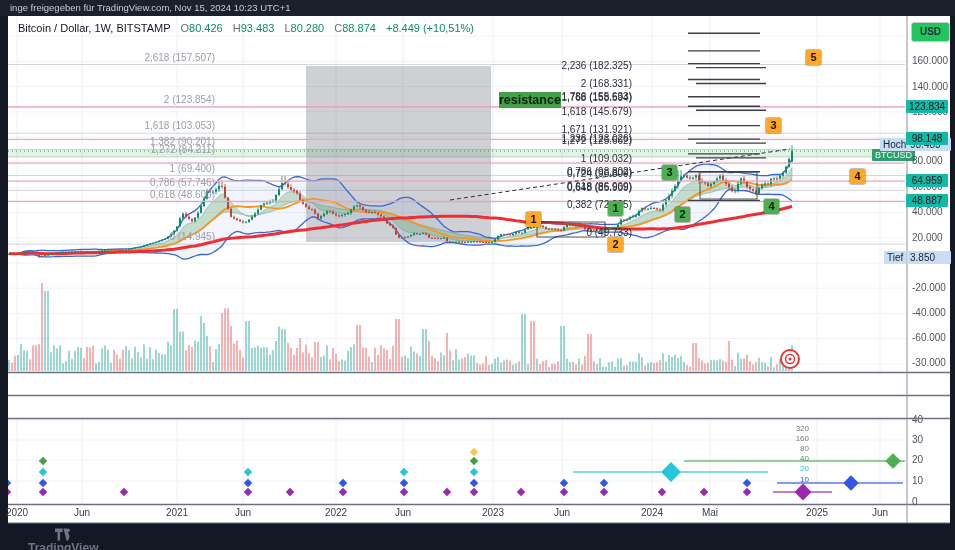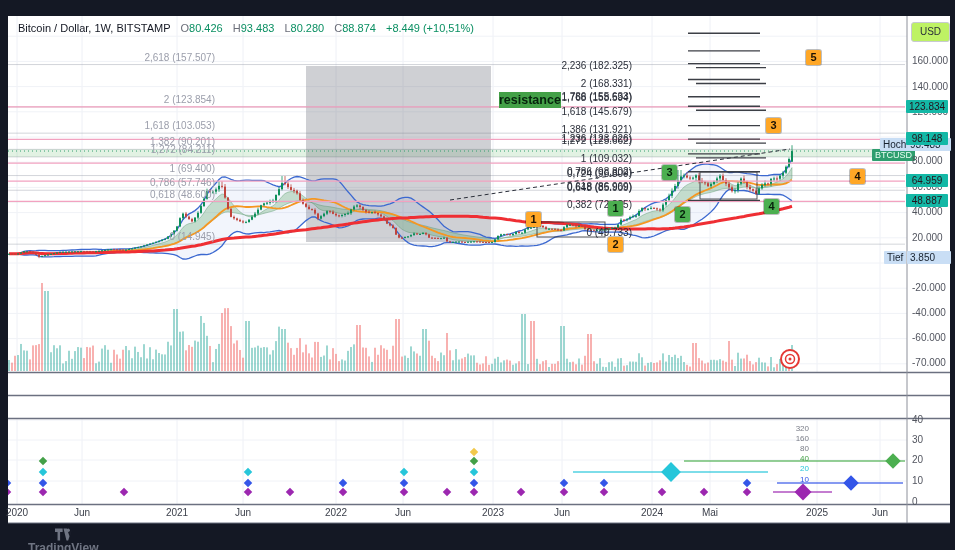--- a/index.html
+++ b/index.html
@@ -15,35 +15,36 @@
   .pinklbl{position:absolute;left:906px;width:42px;background:#14b8a6;color:#26131c;font-size:10px;
            text-align:center;padding:1px 0;border-radius:1px;}
   .bluelbl{position:absolute;background:#c9def5;color:#17212e;font-size:10px;padding:1px 3px;border-radius:1px;}
   .greenlbl{position:absolute;background:#2e9e6f;color:#eafff3;font-size:9px;padding:1px 3px;border-radius:1px;}
   .badge{position:absolute;width:15px;height:15px;text-align:center;line-height:15px;
          font-size:11px;font-weight:bold;color:#1b1205;border-radius:2px;box-shadow:0 0 0 1px rgba(0,0,0,.25);}
   .badge.orange{background:#ffa726;}
   .badge.green{background:#4caf50;color:#07220c;}
   #resistance{position:absolute;left:499px;top:92px;background:#43a047;color:#06230d;
               font-size:12.5px;font-weight:bold;padding:1px 0;}
-  #usd-btn{position:absolute;left:911px;top:22px;width:37px;height:18px;background:#bef264;
+  #usd-btn{position:absolute;left:911px;top:22px;width:37px;height:18px;background:#22c55e;
            border:1px solid #c7cad1;border-radius:3px;font-size:10px;color:#2a2e39;
-           text-align:center;line-height:18px;}
+           text-align:center;line-height:18px;font-weight:bold;}
   #legend{position:absolute;left:18px;top:22px;font-size:11px;color:#131722;white-space:nowrap;}
   #legend .k{color:#6a6d78;margin-left:7px;}
   #legend .v{color:#0a8f62;}
   #legend .chg{color:#0a8f62;margin-left:7px;}
   .mini{position:absolute;width:30px;text-align:right;font-size:8px;}
   #footer{position:absolute;left:28px;top:528px;color:#6f7482;font-size:12px;font-weight:bold;
           display:flex;align-items:center;flex-direction:column;}
 </style>
 </head>
 <body>
 
 <div id="stage">
+  <div id="topbar">inge freigegeben für TradingView.com, Nov 15, 2024 10:23 UTC+1</div>
   <svg id="chart-svg" width="955" height="550">
       <rect x="8" y="16" width="942" height="507" fill="#ffffff"></rect>
       <defs>
         <clipPath id="mainclip">
           <rect x="8" y="16" width="899" height="356"></rect>
         </clipPath>
         <clipPath id="lowclip">
           <rect x="8" y="419" width="899" height="85"></rect>
         </clipPath>
       </defs>
@@ -993,21 +994,21 @@
       <div class="axlbl" style="top:55px;">160.000</div>
       <div class="axlbl" style="top:81px;">140.000</div>
       <div class="axlbl" style="top:106px;">120.000</div>
       <div class="axlbl" style="top:155px;">80.000</div>
       <div class="axlbl" style="top:181px;">60.000</div>
       <div class="axlbl" style="top:206px;">40.000</div>
       <div class="axlbl" style="top:232px;">20.000</div>
       <div class="axlbl" style="top:282px;">-20.000</div>
       <div class="axlbl" style="top:307px;">-40.000</div>
       <div class="axlbl" style="top:332px;">-60.000</div>
-      <div class="axlbl" style="top:357px;">-70.000</div>
+      <div class="axlbl" style="top:357px;">-30.000</div>
       <div class="pinklbl" style="top:99.96915999999999px;">123.834</div>
       <div class="pinklbl" style="top:132.33352000000002px;">98.148</div>
       <div class="pinklbl" style="top:174.15166px;">64.959</div>
       <div class="pinklbl" style="top:194.40238px;">48.887</div>
       <div class="axlbl" style="top:414px;">40</div>
       <div class="axlbl" style="top:434px;">30</div>
       <div class="axlbl" style="top:454px;">20</div>
       <div class="axlbl" style="top:475px;">10</div>
       <div class="axlbl" style="top:496px;">0</div>
       <div class="mini" style="left:779px;top:424px;color:#787b86;">320</div>
@@ -1035,21 +1036,21 @@
       <div class="fibL" style="top:143.89414px;">1,272 (84.211)</div>
       <div class="fibL" style="top:162.55599999999998px;">1 (69.400)</div>
       <div class="fibL" style="top:177.24004px;">0,786 (57.746)</div>
       <div class="fibL" style="top:188.764px;">0,618 (48.600)</div>
       <div class="fibL" style="top:231.1693px;">0 (14.945)</div>
       <div class="fibR" style="top:20.270500000000027px;">2,236 (182.325)</div>
       <div class="fibR" style="top:37.90294px;">2 (168.331)</div>
       <div class="fibR" style="top:50.668000000000006px;">1,786 (155.633)</div>
       <div class="fibR" style="top:52.168000000000006px;">1,768 (158.594)</div>
       <div class="fibR" style="top:66.44445999999999px;">1,618 (145.679)</div>
-      <div class="fibR" style="top:83.77954px;">1,386 (131.921)</div>
+      <div class="fibR" style="top:83.77954px;">1,671 (131.921)</div>
       <div class="fibR" style="top:93.256px;">1,236 (123.026)</div>
       <div class="fibR" style="top:94.756px;">1,272 (125.662)</div>
       <div class="fibR" style="top:112.61968000000002px;">1 (109.032)</div>
       <div class="fibR" style="top:126.142px;">0,786 (98.802)</div>
       <div class="fibR" style="top:127.642px;">0,724 (96.809)</div>
       <div class="fibR" style="top:140.88400000000001px;">0,618 (86.969)</div>
       <div class="fibR" style="top:142.38400000000001px;">0,648 (85.909)</div>
       <div class="fibR" style="top:158.79489999999998px;">0,382 (72.385)</div>
       <div class="fibR" style="top:187.33642px;">0 (49.733)</div>
       <div class="badge orange" style="left:526px;top:212px;">1</div>

